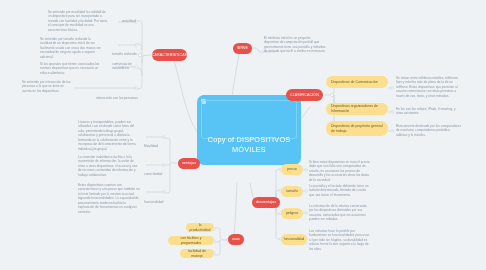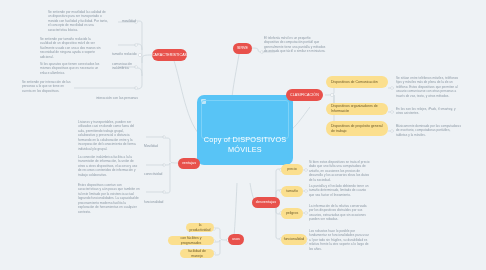--- a/index.html
+++ b/index.html
@@ -157,21 +157,21 @@
 
     <path d="M227,240 C222,240 220,240 220,237 L220,230 C220,228 218,228 215,228"></path>
     <path d="M220,240 C220,242 218,242 215,242"></path>
     <path d="M220,240 L220,253 C220,255 218,255 215,255"></path>
     <circle cx="228" cy="240" r="1.5"></circle>
     <circle cx="214" cy="229" r="1.3"></circle>
     <circle cx="214" cy="241" r="1.3"></circle>
     <circle cx="214" cy="253" r="1.3"></circle>
   </svg>
 
-  <div class="node central" style="left:197px;top:95px;width:96px;height:70px;">
+  <div class="node central" style="left:197px;top:95px;width:104px;height:70px;">
     <span class="doc-icon"></span>
     <span class="inner-frame"></span>
     <span class="label">Copy of DISPOSITIVOS MÓVILES</span>
   </div>
 
   <div class="node pill-red" style="left:152px;top:49px;width:35px;height:12px;">
     <span>CARACTERÍSTICAS</span>
   </div>
 
   <div class="node pill-yellow center" style="left:125px;top:17px;width:0px;height:0px;overflow:visible;background:transparent;padding:0;">

